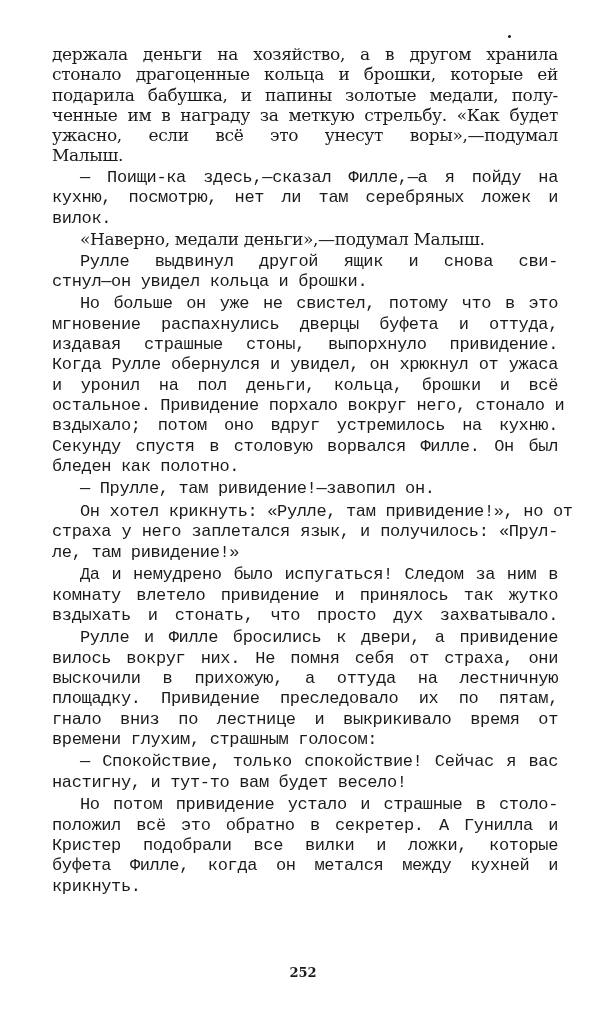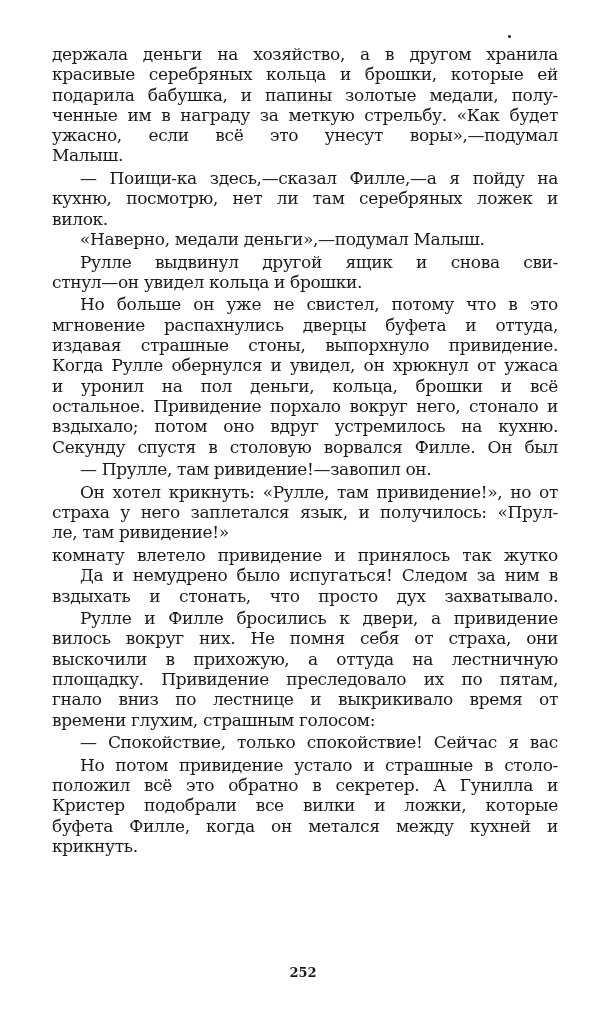--- a/index.html
+++ b/index.html
@@ -38,20 +38,21 @@
       overflow: visible;
     }
     .line.last {
       text-align-last: left;
     }
     .line.indent {
       padding-left: 28px;
     }
     .para-gap {
       margin-top: 2.3px;
+      font-family: Liberation Mono, monospace;
     }
     .page-number {
       position: absolute;
       left: 0;
       width: 606px;
       top: 965px;
       text-align: center;
       font-family: "DejaVu Serif", "Liberation Serif", serif;
       font-weight: bold;
       font-size: 13px;
@@ -71,21 +72,21 @@
 </head>
 <body>
 
 <div class="page">
   <div class="speck"></div>
 
   <div class="text-block">
 
     <div>
       <span class="line">держала деньги на хозяйство, а в другом хранила</span>
-      <span class="line">красивые серебряных кольца и брошки, которые ей</span>
+      <span class="line">стонало драгоценные кольца и брошки, которые ей</span>
       <span class="line">подарила бабушка, и папины золотые медали, полу-</span>
       <span class="line">ченные им в награду за меткую стрельбу. «Как будет</span>
       <span class="line">ужасно, если всё это унесут воры»,—подумал</span>
       <span class="line last">Малыш.</span>
     </div>
 
     <div class="para-gap">
       <span class="line indent">— Поищи-ка здесь,—сказал Филле,—а я пойду на</span>
       <span class="line">кухню, посмотрю, нет ли там серебряных ложек и</span>
       <span class="line last">вилок.</span>
@@ -103,49 +104,51 @@
 
     <div class="para-gap">
       <span class="line indent">Но больше он уже не свистел, потому что в это</span>
       <span class="line">мгновение распахнулись дверцы буфета и оттуда,</span>
       <span class="line">издавая страшные стоны, выпорхнуло привидение.</span>
       <span class="line">Когда Рулле обернулся и увидел, он хрюкнул от ужаса</span>
       <span class="line">и уронил на пол деньги, кольца, брошки и всё</span>
       <span class="line">остальное. Привидение порхало вокруг него, стонало и</span>
       <span class="line">вздыхало; потом оно вдруг устремилось на кухню.</span>
       <span class="line">Секунду спустя в столовую ворвался Филле. Он был</span>
+      <span class="line last">бледен как полотно.</span>
     </div>
 
     <div class="para-gap">
       <span class="line indent last">— Прулле, там ривидение!—завопил он.</span>
     </div>
 
     <div class="para-gap">
       <span class="line indent">Он хотел крикнуть: «Рулле, там привидение!», но от</span>
       <span class="line">страха у него заплетался язык, и получилось: «Прул-</span>
       <span class="line last">ле, там ривидение!»</span>
     </div>
 
     <div class="para-gap">
+      <span class="line indent">Да и немудрено было испугаться! Следом за ним в</span>
       <span class="line">комнату влетело привидение и принялось так жутко</span>
-      <span class="line indent">Да и немудрено было испугаться! Следом за ним в</span>
       <span class="line">вздыхать и стонать, что просто дух захватывало.</span>
     </div>
 
     <div class="para-gap">
       <span class="line indent">Рулле и Филле бросились к двери, а привидение</span>
       <span class="line">вилось вокруг них. Не помня себя от страха, они</span>
       <span class="line">выскочили в прихожую, а оттуда на лестничную</span>
       <span class="line">площадку. Привидение преследовало их по пятам,</span>
       <span class="line">гнало вниз по лестнице и выкрикивало время от</span>
       <span class="line last">времени глухим, страшным голосом:</span>
     </div>
 
     <div class="para-gap">
       <span class="line indent">— Спокойствие, только спокойствие! Сейчас я вас</span>
+      <span class="line last">настигну, и тут-то вам будет весело!</span>
     </div>
 
     <div class="para-gap">
       <span class="line indent">Но потом привидение устало и страшные в столо-</span>
       <span class="line">положил всё это обратно в секретер. А Гунилла и</span>
       <span class="line">Кристер подобрали все вилки и ложки, которые</span>
       <span class="line">буфета Филле, когда он метался между кухней и</span>
       <span class="line last">крикнуть.</span>
     </div>
 

